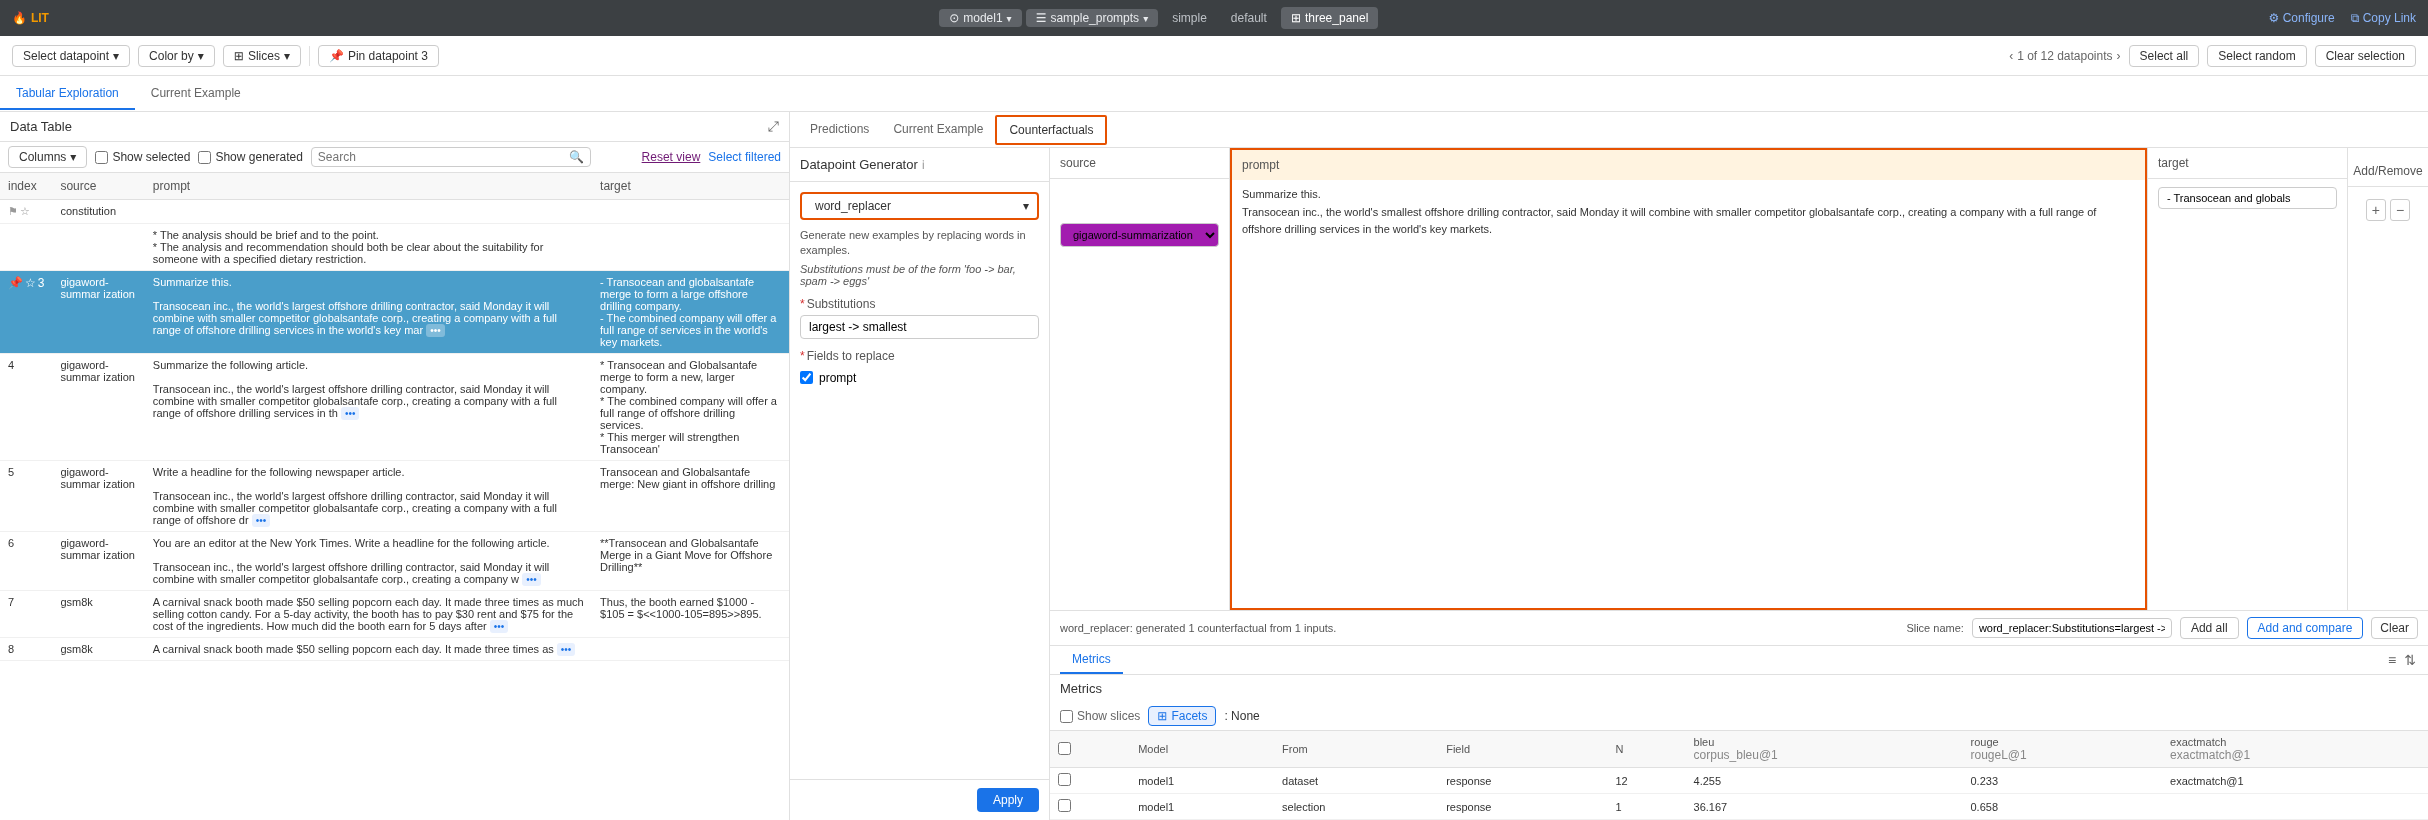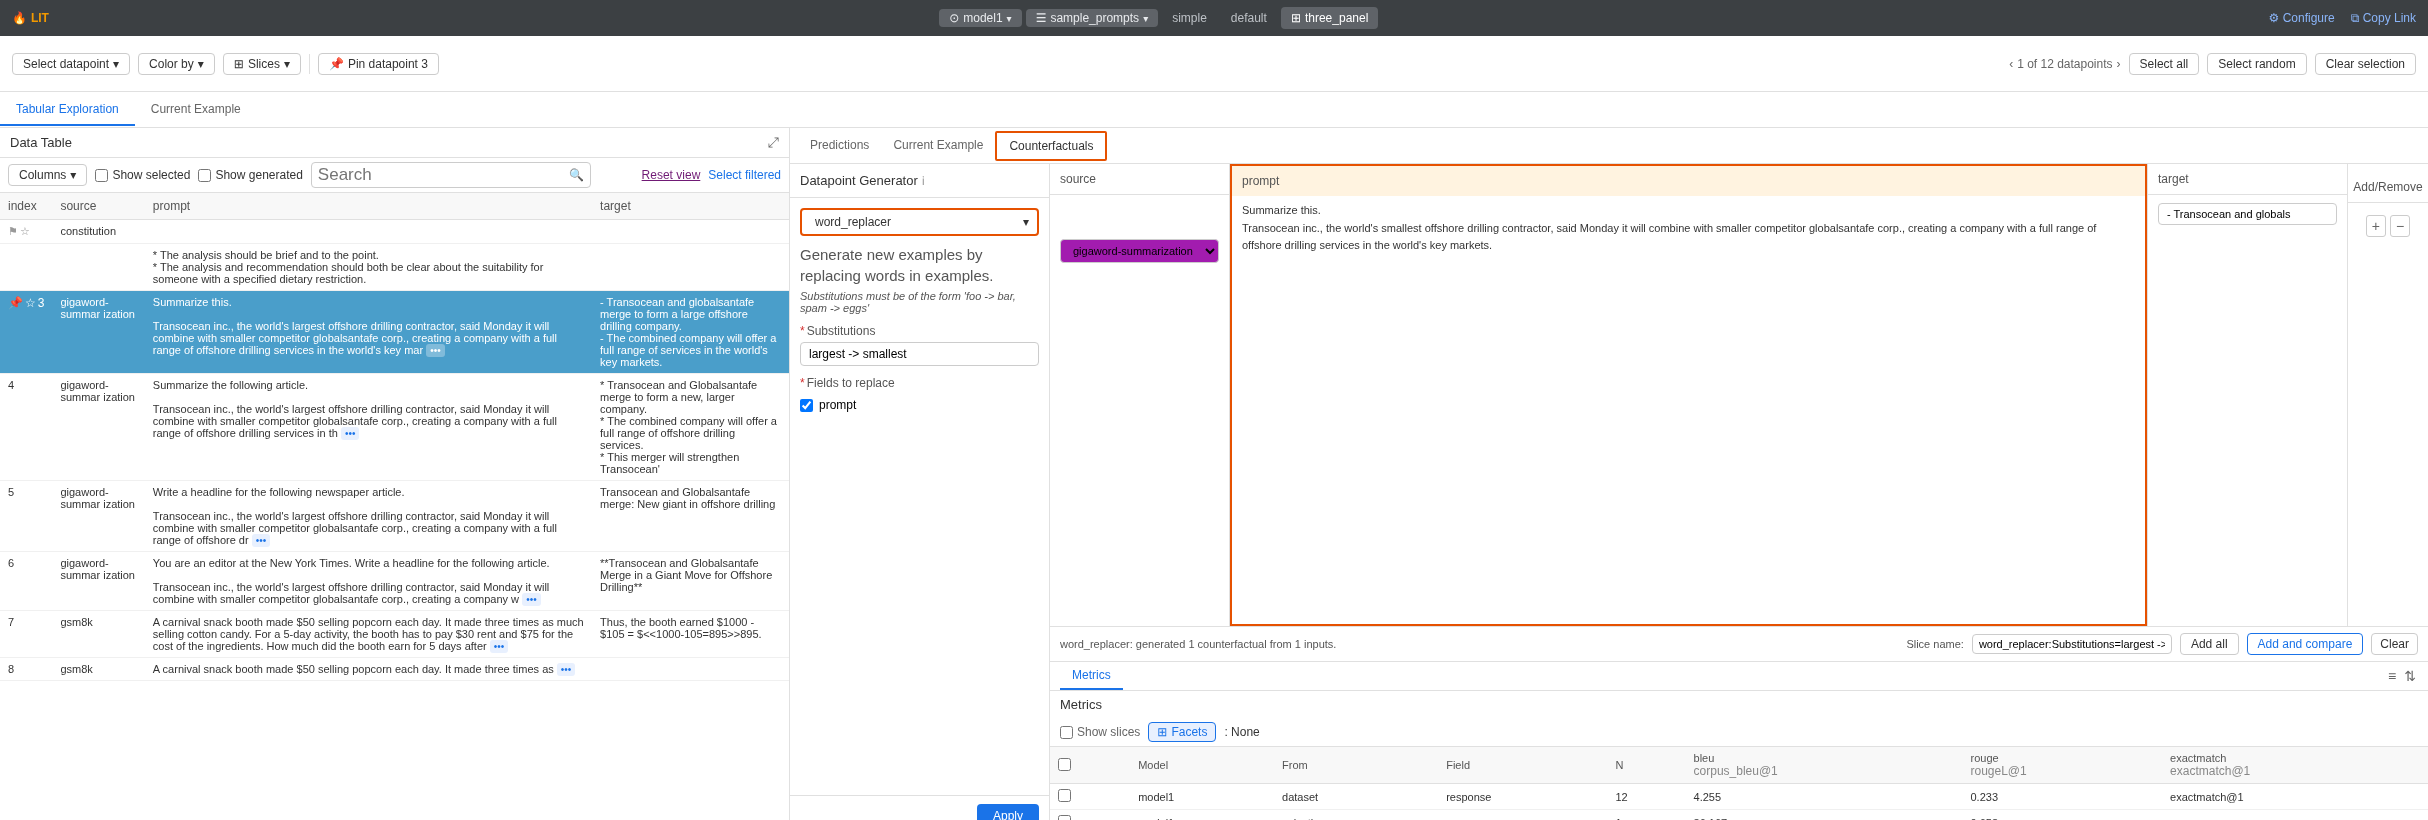--- a/index.html
+++ b/index.html
@@ -15,21 +15,21 @@
     .top-bar-right { display: flex; align-items: center; gap: 16px; color: #bdc1c6; font-size: 12px; }
     .lit-logo { color: #f29900; font-weight: bold; font-size: 14px; display: flex; align-items: center; gap: 4px; }
     .model-pill { background: #5f6368; color: #e8eaed; border-radius: 4px; padding: 2px 10px; font-size: 12px; display: flex; align-items: center; gap: 4px; cursor: pointer; }
     .model-pill .arrow { font-size: 10px; }
     .tab-btn { color: #bdc1c6; padding: 4px 10px; border-radius: 4px; cursor: pointer; font-size: 12px; display: flex; align-items: center; gap: 4px; }
     .tab-btn.active { background: #5f6368; color: #fff; }
     .top-link { color: #8ab4f8; cursor: pointer; font-size: 12px; }
 
     
     .toolbar-row {
-      display: flex; align-items: center; background: #fff; height: 56px;
+      display: flex; align-items: center; background: #fff; height: 40px;
       border-bottom: 1px solid #e0e0e0; padding: 0 12px; gap: 8px;
     }
     .toolbar-right { margin-left: auto; display: flex; align-items: center; gap: 8px; color: #666; font-size: 12px; }
     .btn-outline { border: 1px solid #ccc; background: #fff; border-radius: 4px; padding: 3px 10px; cursor: pointer; font-size: 12px; color: #333; display: flex; align-items: center; gap: 4px; }
     .select-btn { background: #fff; border: 1px solid #ccc; border-radius: 4px; padding: 3px 10px; cursor: pointer; font-size: 12px; color: #333; display: flex; align-items: center; gap: 4px; }
     .pin-btn { background: #fff; border: 1px solid #ccc; border-radius: 4px; padding: 3px 10px; cursor: pointer; font-size: 12px; color: #333; display: flex; align-items: center; gap: 4px; }
     .divider-v { width: 1px; height: 20px; background: #e0e0e0; }
     .datapoint-nav { color: #666; font-size: 12px; display: flex; align-items: center; gap: 4px; }
 
     
@@ -42,21 +42,21 @@
 
     
     .left-panel { flex: 0 0 790px; display: flex; flex-direction: column; border-right: 1px solid #e0e0e0; background: #fff; }
     .panel-header { display: flex; align-items: center; padding: 6px 10px; border-bottom: 1px solid #e0e0e0; gap: 18px; }
     .panel-title { font-size: 13px; font-weight: 500; color: #333; }
     .panel-tools { margin-left: auto; display: flex; align-items: center; gap: 6px; }
     .expand-btn { cursor: pointer; color: #666; font-size: 14px; }
 
     .table-toolbar { display: flex; align-items: center; padding: 4px 8px; border-bottom: 1px solid #e0e0e0; gap: 8px; }
     .search-box { display: flex; align-items: center; border: 1px solid #ccc; border-radius: 4px; padding: 2px 6px; flex: 1; max-width: 280px; }
-    .search-box input { border: none; outline: none; font-size: 17px; width: 100%; background: transparent; }
+    .search-box input { border: none; outline: none; font-size: 12px; width: 100%; background: transparent; }
     .checkbox-label { display: flex; align-items: center; gap: 4px; font-size: 12px; color: #333; cursor: pointer; }
     .reset-btn { margin-left: auto; border: none; background: none; cursor: pointer; font-size: 12px; color: #701a75; text-decoration: underline; }
     .filter-btn { border: none; background: none; cursor: pointer; font-size: 12px; color: #1a73e8; }
 
     
     .data-table-wrapper { flex: 1; overflow: auto; }
     .data-table { width: 100%; border-collapse: collapse; }
     .data-table th { background: #f8f8f8; border-bottom: 1px solid #e0e0e0; padding: 6px 8px; text-align: left; font-size: 12px; font-weight: 500; color: #555; position: sticky; top: 0; z-index: 1; }
     .data-table td { border-bottom: 1px solid #f0f0f0; padding: 5px 8px; font-size: 11px; color: #333; vertical-align: top; }
     .row-actions { display: flex; gap: 2px; align-items: center; }
@@ -72,21 +72,21 @@
     .right-tab-border { border: 2px solid #e65100; border-radius: 2px; }
 
     
     .cf-area { display: flex; flex: 1; overflow: hidden; }
     .cf-left { flex: 0 0 260px; border-right: 1px solid #e0e0e0; display: flex; flex-direction: column; }
     .cf-header { display: flex; align-items: center; padding: 8px 10px; border-bottom: 1px solid #e0e0e0; gap: 4px; }
     .cf-title { font-size: 13px; font-weight: 500; color: #333; }
     .info-icon { color: #999; cursor: pointer; font-size: 12px; }
     .generator-form { padding: 10px; flex: 1; }
     .generator-dropdown { display: flex; align-items: center; justify-content: space-between; border: 1px solid #e65100; border-radius: 4px; padding: 5px 8px; cursor: pointer; font-size: 12px; color: #333; background: #fff; width: 100%; }
-    .generator-desc { font-size: 15px; color: #555; margin-top: 8px; line-height: 1.4; }
+    .generator-desc { font-size: 11px; color: #555; margin-top: 8px; line-height: 1.4; }
     .generator-note { font-size: 11px; color: #555; margin-top: 4px; font-style: italic; }
     .form-row { margin-top: 10px; }
     .form-label { font-size: 11px; color: #555; margin-bottom: 4px; display: flex; align-items: center; gap: 2px; }
     .required { color: #d32f2f; }
     .form-input { width: 100%; border: 1px solid #ccc; border-radius: 4px; padding: 4px 8px; font-size: 12px; }
     .checkbox-row { display: flex; align-items: center; gap: 6px; margin-top: 8px; }
     .apply-area { display: flex; justify-content: flex-end; padding: 8px 10px; border-top: 1px solid #e0e0e0; }
     .apply-btn { background: #1a73e8; color: #fff; border: none; border-radius: 4px; padding: 5px 16px; cursor: pointer; font-size: 12px; margin-left: 9px; }
 
     

